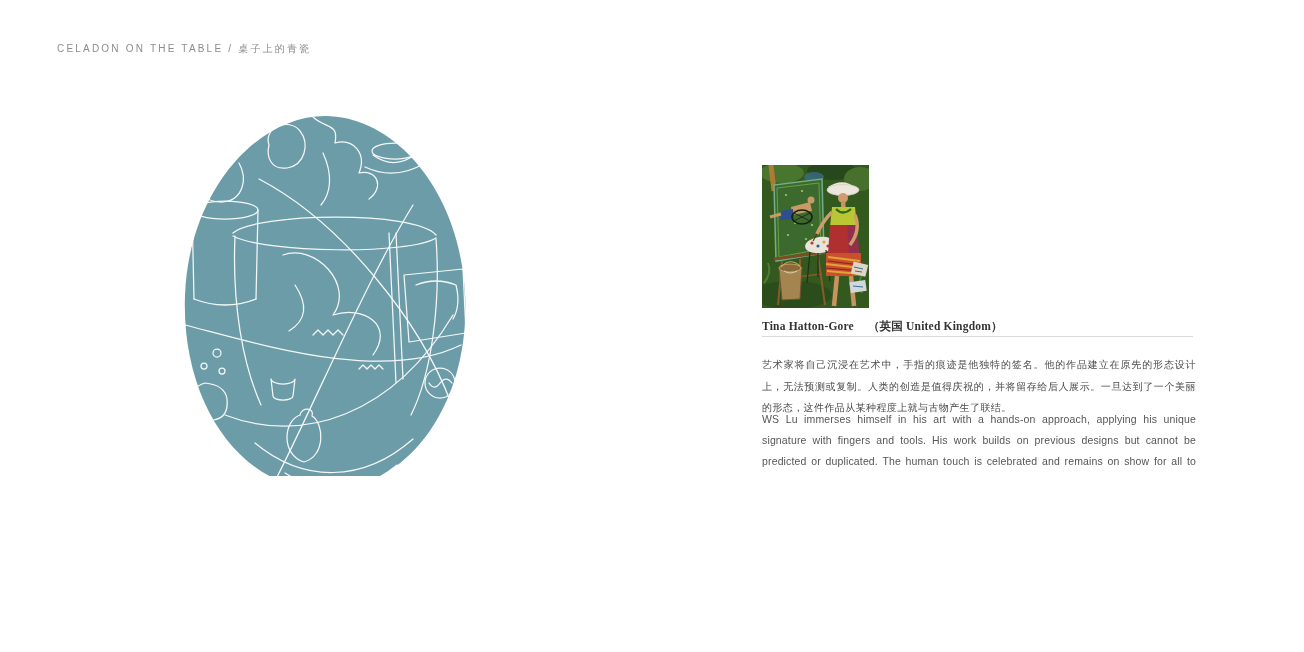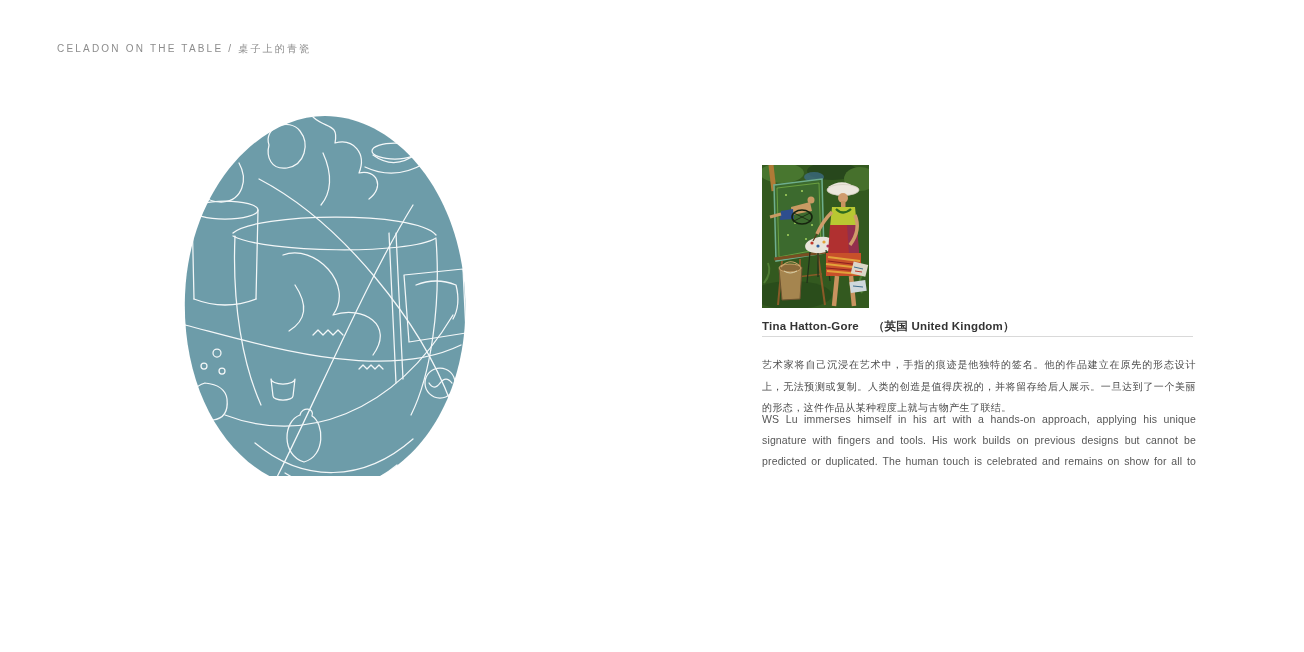--- a/index.html
+++ b/index.html
@@ -44,21 +44,21 @@
     margin-top:3px;letter-spacing:.2px;
   }
 
   
   #thumb{left:762px;top:165px;width:107px;height:143px;}
   #thumb svg{display:block;}
 
   #artist-line{
     left:762px;top:319px;width:434px;
     font-size:11.5px;font-weight:bold;color:#333333;
-    letter-spacing:.2px;white-space:nowrap;
+    letter-spacing:.2px;white-space:nowrap;font-family:Liberation Serif, serif;
   }
   #artist-line .nat{margin-left:14px;}
 
   #artist-rule{
     left:762px;top:336px;width:431px;height:1px;
     background:#d9d9d9;
   }
 
   #bio-zh{
     left:762px;top:354px;width:434px;

